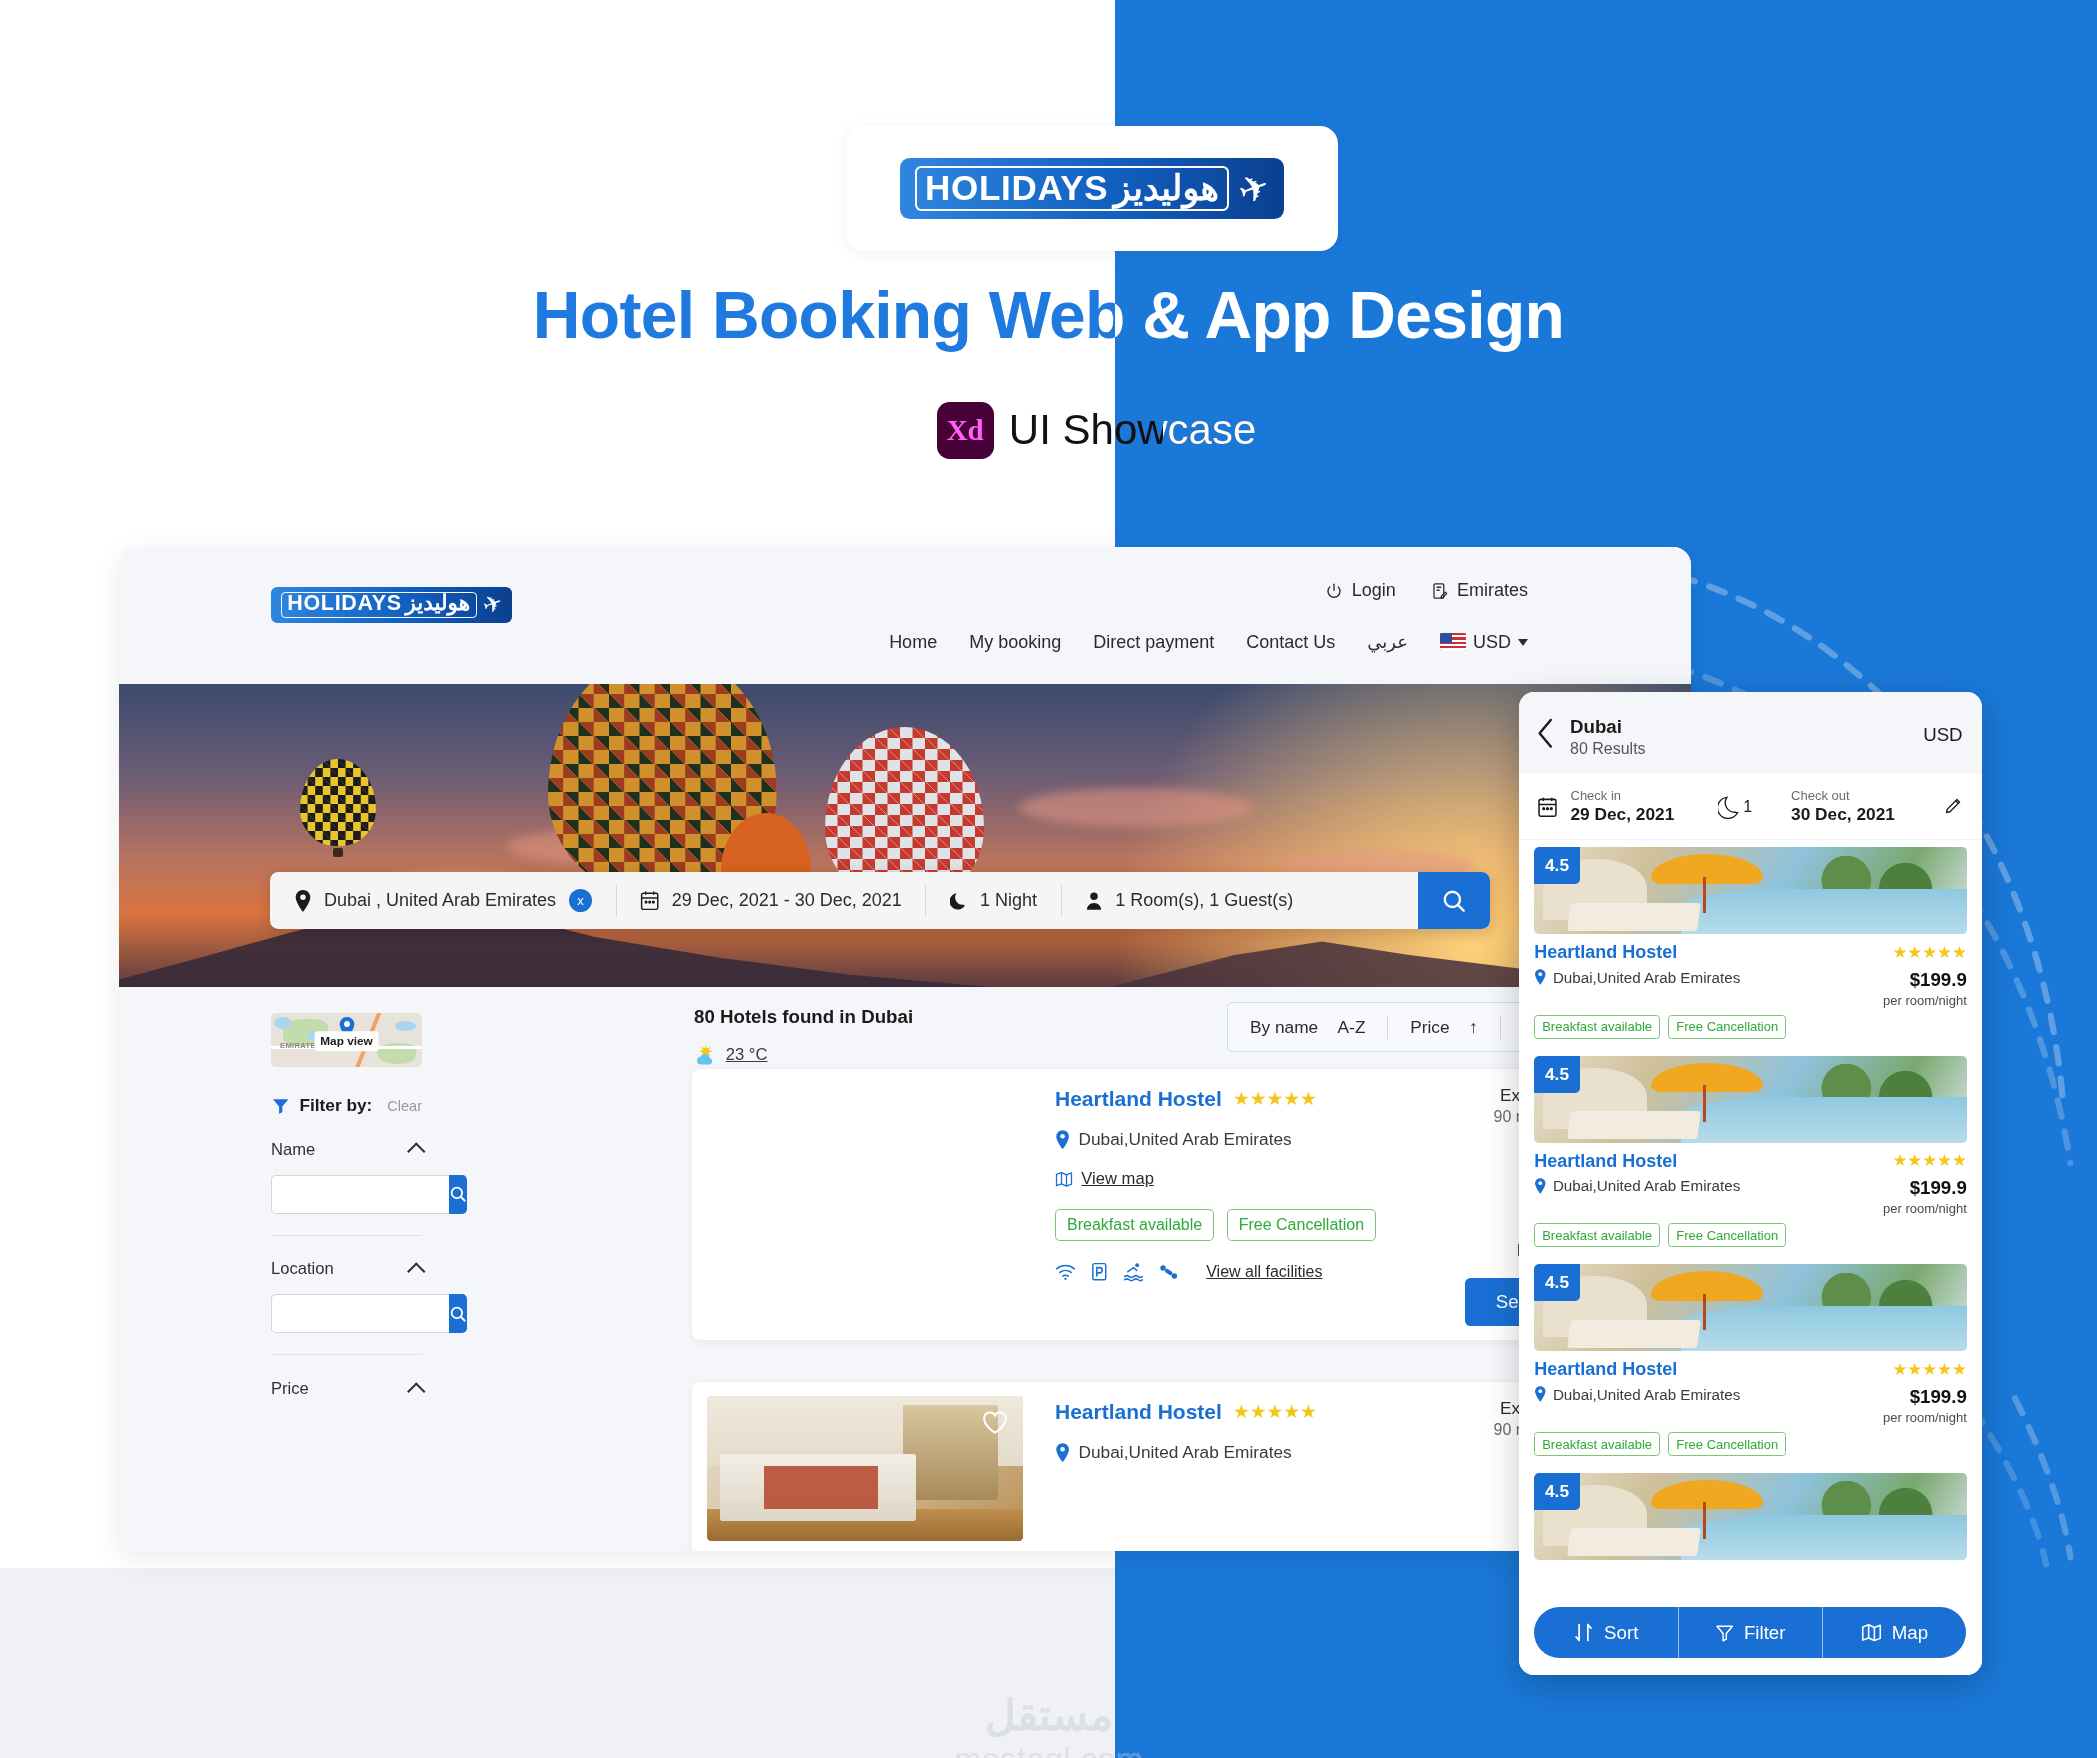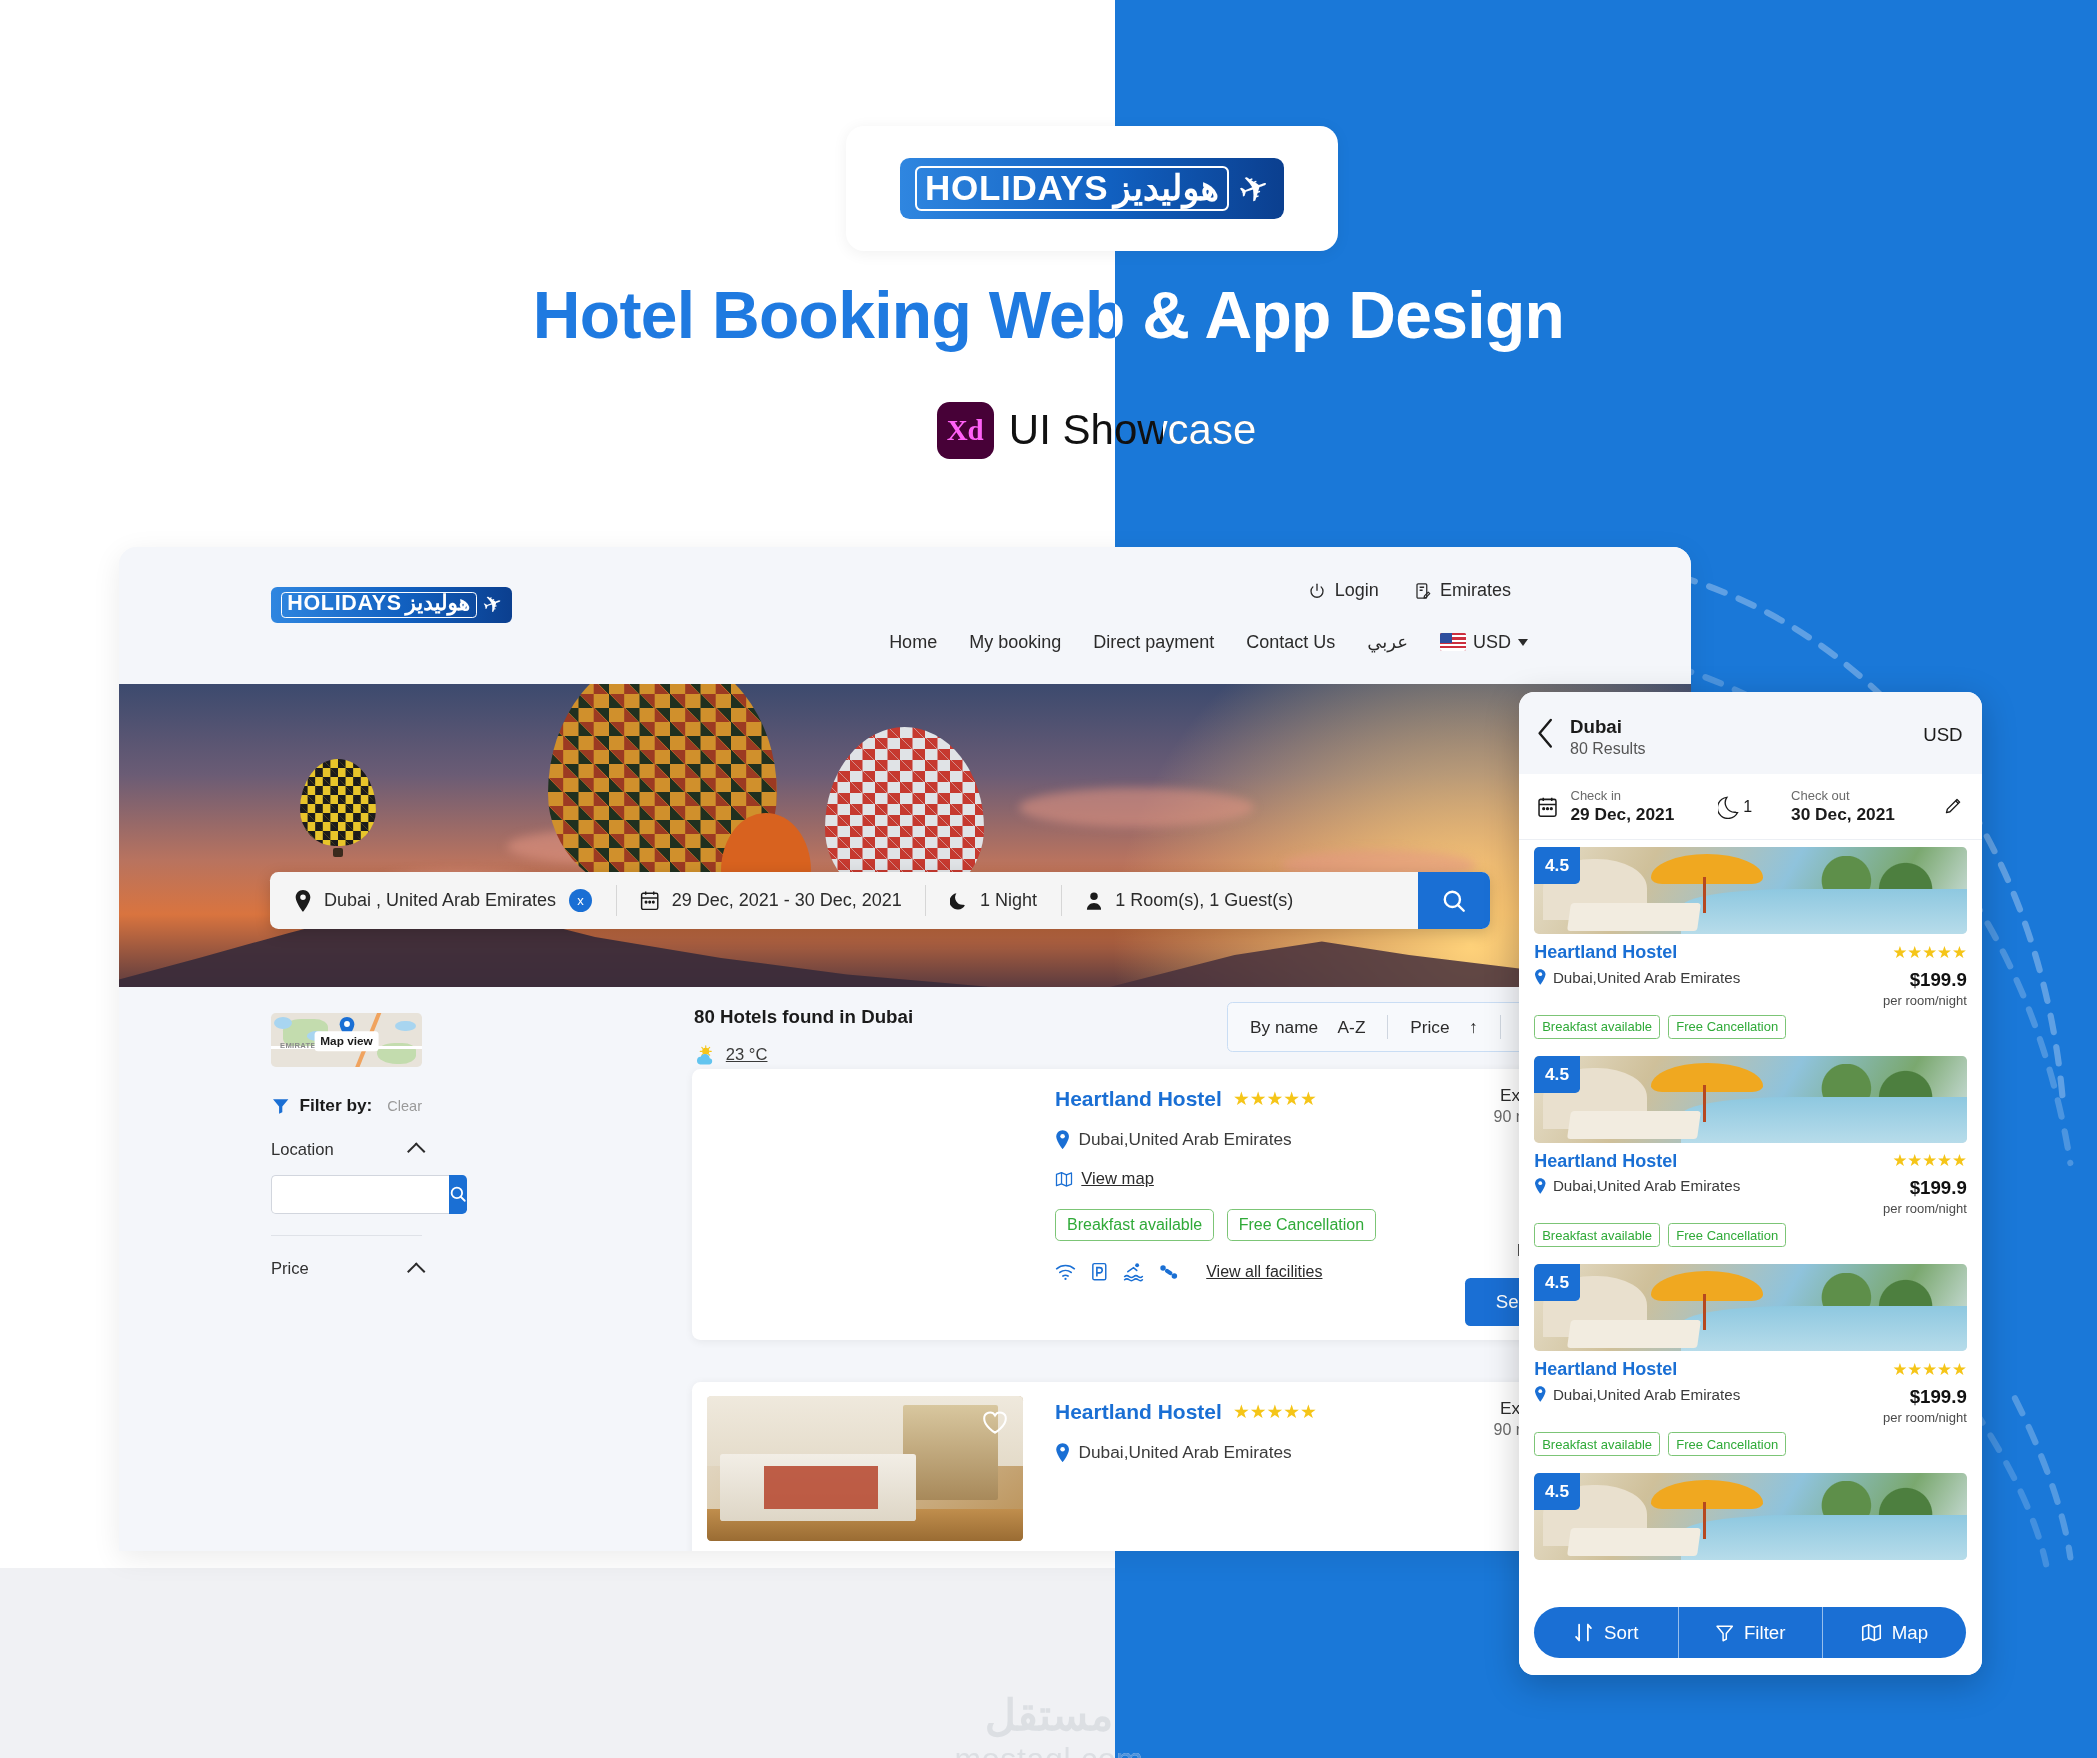--- a/index.html
+++ b/index.html
@@ -95,21 +95,21 @@
     position: absolute; left: 152px; top: 40px;
     display: flex; align-items: center;
     background: linear-gradient(90deg,#2f86e0 0%, #1160c0 55%, #0b3f8f 100%);
     border-radius: 6.2px; padding: 4.8px 9.7px; gap: 6.2px;
   }
   .site-logo .logo-inner-box { border-width: 1.4px; border-radius: 4.2px; padding: 0.7px 5.5px 2.1px; gap:3.5px; }
   .site-logo .logo-latin, .site-logo .logo-ar { font-size: 21.5px; }
   .site-logo .logo-plane { font-size: 23px; }
 
   .topnav-auth {
-    position: absolute; right: 180px; top: 33px;
+    position: absolute; right: 163px; top: 33px;
     display: flex; align-items: center; gap: 35px;
     font-size: 18px; color: #2b2b2b;
   }
   .auth-item { display: flex; align-items: center; gap: 8.3px; cursor: pointer; }
   .icon-sm { width: 18px; height: 18px; flex: 0 0 auto; }
 
   .topnav-main {
     position: absolute; right: 163px; top: 84px;
     display: flex; align-items: center; gap: 32px;
     font-size: 18px; color: #2b2b2b;
@@ -598,20 +598,35 @@
         </div>
 
         <div class="filter-head">
           <svg width="19.4" height="19.4" viewBox="0 0 24 24" fill="#1a6fd4">
             <path d="M2.5 4h19l-7.5 9v7l-4 2v-9z"></path>
           </svg>
           <span class="fh-title">Filter by:</span>
           <span class="fh-clear">Clear</span>
         </div>
 
+        <div class="filter-sec">
+          <div class="fs-head">
+            <span class="fs-label">Name</span>
+            <span class="chev-up"></span>
+          </div>
+          <div class="fs-input-row">
+            <input class="fs-input" placeholder="" style="">
+            <div class="fs-btn">
+              <svg width="18" height="18" viewBox="0 0 24 24" fill="none" stroke="#fff" stroke-width="2.4" stroke-linecap="round">
+                <circle cx="10.5" cy="10.5" r="7"></circle>
+                  <path d="m16 16 5 5"></path>
+              </svg>
+            </div>
+          </div>
+        </div>
 
         <div class="filter-sec">
           <div class="fs-head">
             <span class="fs-label">Location</span>
             <span class="chev-up"></span>
           </div>
           <div class="fs-input-row">
             <input class="fs-input" placeholder="" style="">
             <div class="fs-btn">
               <svg width="18" height="18" viewBox="0 0 24 24" fill="none" stroke="#fff" stroke-width="2.4" stroke-linecap="round">

